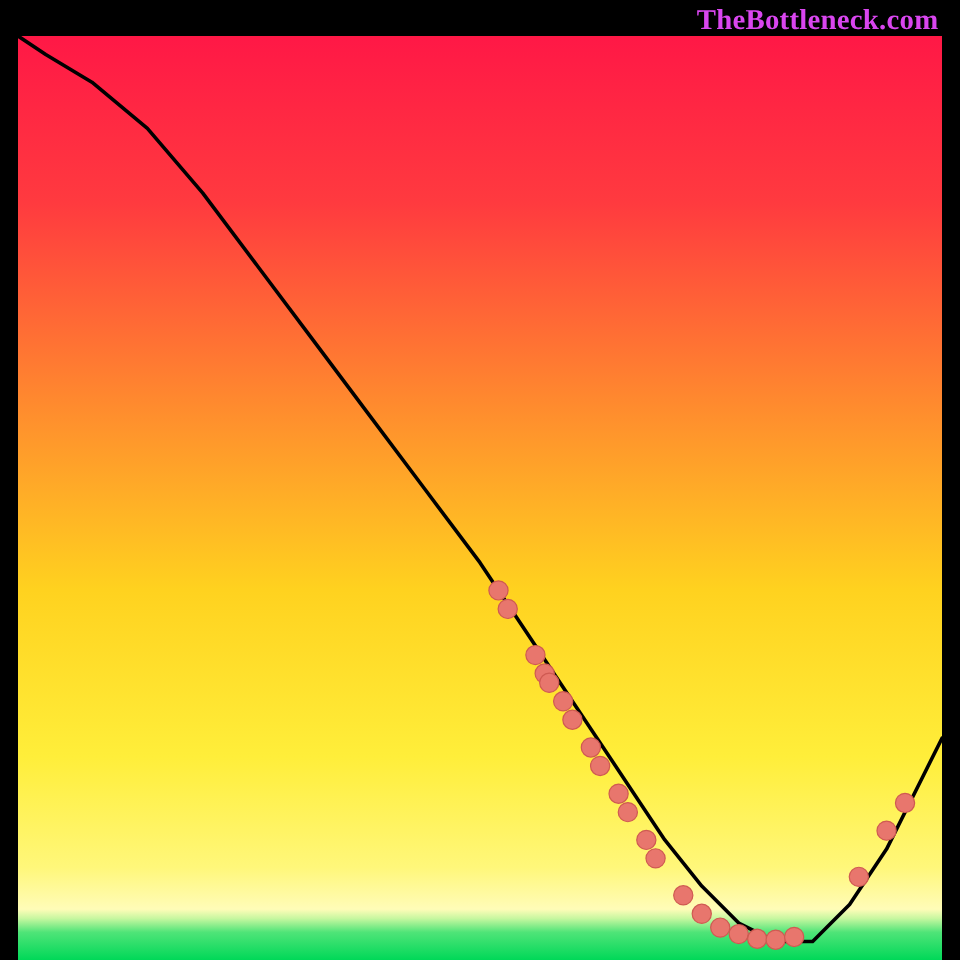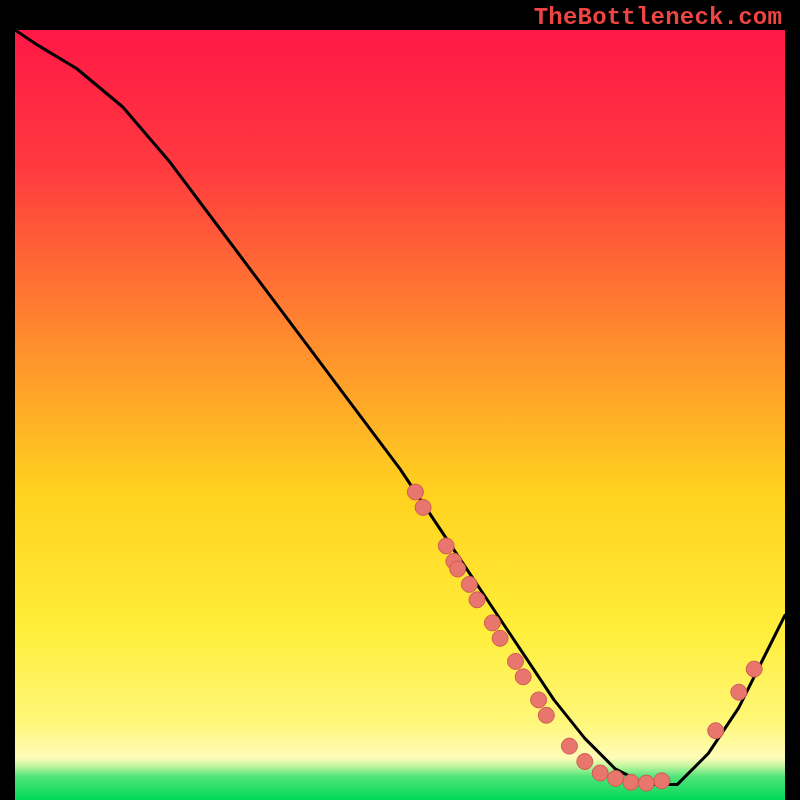--- a/index.html
+++ b/index.html
@@ -22,24 +22,24 @@
     position: absolute;
     left: 0;
     top: 0;
     width: 770px;
     height: 770px;
   }
   .watermark {
     position: absolute;
     top: 4px;
     right: 18px;
-    font-family: Liberation Mono, monospace;
+    font-family: Liberation Serif, serif;
     font-size: 24px;
     font-weight: bold;
-    color: #ef4444;
+    color: #d946ef;
     letter-spacing: 0.2px;
   }
   svg { display: block; }
 </style>
 </head>
 <body>
 
 <div class="watermark">TheBottleneck.com</div>
 
 <div class="frame">

